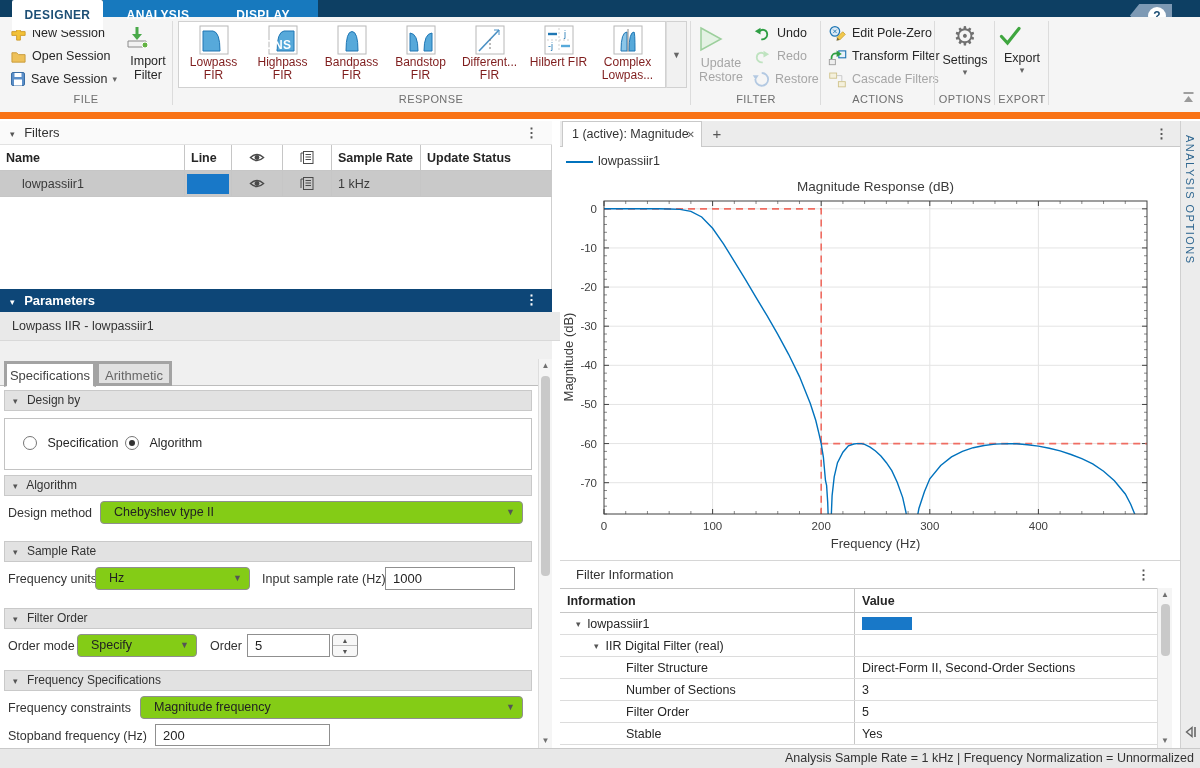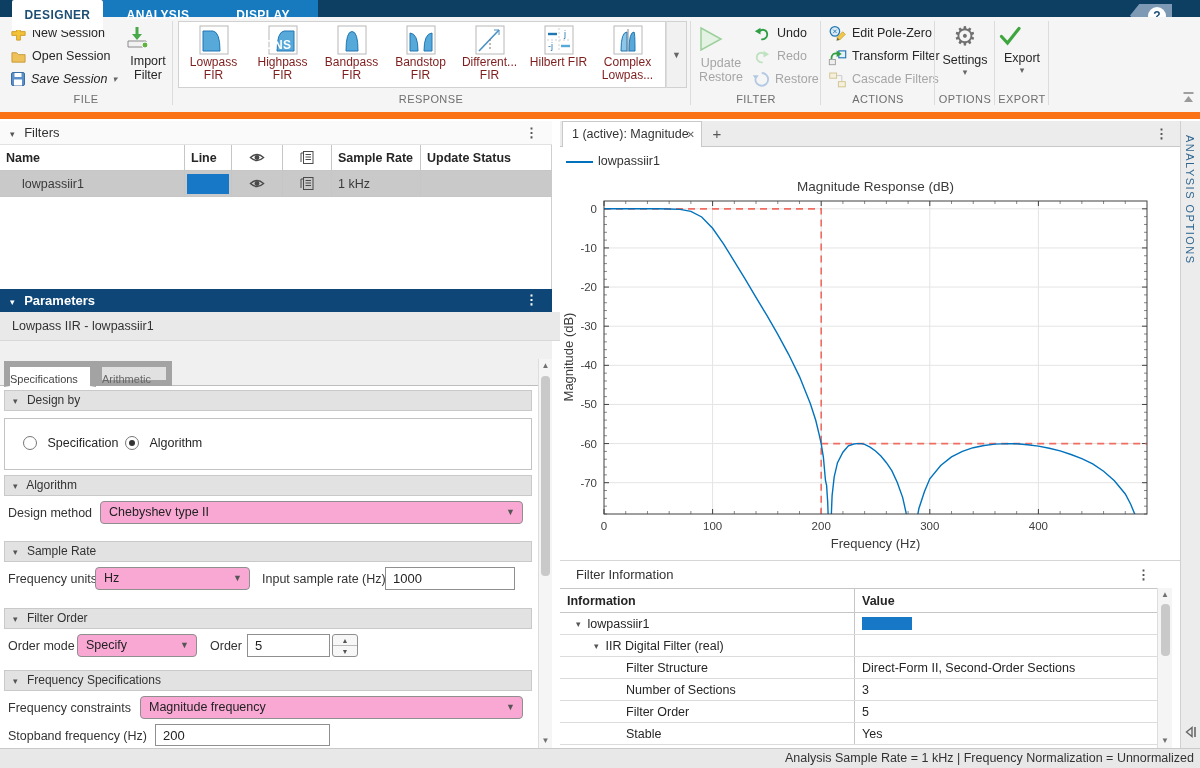--- a/index.html
+++ b/index.html
@@ -51,30 +51,30 @@
   .fhead .fcell { font-weight:bold; font-size:12.5px; }
   .fsel { background:#c9c9c9; }
   .cw0{width:185px}.cw1{width:47px}.cw2{width:51px}.cw3{width:49px}.cw4{width:89px}.cw5{width:131px}
   .line-swatch { width:100%; height:20px; background:#1878c8; }
   .ctr { justify-content:center; }
 
   .params-hd { position:absolute; left:0; top:168px; width:552px; height:23px; background:#0d4677; color:#fff; line-height:23px; padding-left:10px; font-size:13px; }
   .params-sub { position:absolute; left:0; top:191px; width:644px; height:29px; background:#e9e9e9; border-bottom:1px solid #d9d9d9; line-height:28px; padding-left:12px; color:#333; }
   .params-gap { position:absolute; left:0; top:220px; width:552px; height:18px; background:#f0f0f0; }
   .ptabs { position:absolute; left:0; top:238px; width:538px; height:27px; background:#f0f0f0; border-bottom:1px solid #bdbdbd; }
-  .ptab { position:absolute; top:2px; height:25px; line-height:24px; text-align:left; font-size:11px; border:6px solid #a3a3a3; }
+  .ptab { position:absolute; top:2px; height:25px; line-height:24px; text-align:center; font-size:13px; border:3px solid #a3a3a3; }
   .ptab-active { left:4px; width:92px; background:#fff; border-bottom:1px solid #fff; height:26px; color:#444; z-index:2; }
   .ptab-idle { left:96px; width:76px; background:#e1e1e1; color:#666; }
   .pcontent { position:absolute; left:0; top:265px; width:538px; height:362px; background:#fff; }
   .secbar { position:absolute; left:4px; width:528px; height:21px; background:#e2e2e2; border:1px solid #c9c9c9; line-height:19px; padding-left:8px; font-size:12px; color:#333; }
   .grpbox { position:absolute; left:4px; width:528px; border:1px solid #c3c3c3; }
   .radio { display:inline-block; width:14px; height:14px; border:1px solid #767676; border-radius:50%; background:#fff; vertical-align:-3px; position:relative; }
   .radio.on::after { content:""; position:absolute; left:3px; top:3px; width:6px; height:6px; border-radius:50%; background:#333; }
   .flabel { position:absolute; font-size:12.5px; color:#333; white-space:nowrap; }
-  .dd { position:absolute; height:23px; background:#f9a8d4; border:1px solid #8f8f8f; border-radius:4px; line-height:21px; padding-left:8px; font-size:12.5px; color:#222; }
+  .dd { position:absolute; height:23px; background:#84cc16; border:1px solid #8f8f8f; border-radius:4px; line-height:21px; padding-left:13px; font-size:12.5px; color:#222; }
   .dd .dd-caret { position:absolute; right:7px; top:0; font-size:9px; color:#555; }
   .tinput { position:absolute; height:23px; background:#fff; border:1px solid #8f8f8f; padding-left:7px; font-size:13px; color:#222; font-family:"Liberation Sans",sans-serif; }
   .spinbox { position:absolute; width:26px; height:23px; border:1px solid #8f8f8f; border-radius:3px; background:#f7f7f7; }
   .spinbox div { height:11px; text-align:center; font-size:7px; color:#555; line-height:11px; }
   .spinbox div:first-child { border-bottom:1px solid #bbb; }
   .vscroll { position:absolute; background:#f5f5f5; border-left:1px solid #ddd; }
   .varrow { position:absolute; left:0; width:100%; height:14px; text-align:center; font-size:8px; color:#707070; line-height:14px; }
   .vthumb { position:absolute; left:2px; width:9px; background:#c9c9c9; border-radius:4px; }
 
   
@@ -126,21 +126,21 @@
           <path d="M7 2 H11 V7 H16 V11 H11 V16 H7 V11 H2 V7 H7 Z" fill="#f3c237" stroke="#cf9c2a"></path>
         </svg>
       <span class="txt">New Session</span>
     </div>
     <div class="rib-row" style="left:10px; top:29px;">
       <svg width="17" height="15" viewBox="0 0 18 16">
           <path d="M2 4 L7 4 L9 6 L16 6 L16 14 L2 14 Z" fill="#eec15a" stroke="#c89a3a"></path>
         </svg>
       <span class="txt">Open Session</span>
     </div>
-    <div class="rib-row" style="left:10px; top:52px;font-style:italic;">
+    <div class="rib-row" style="left:10px; top:52px;">
       <svg width="16" height="16" viewBox="0 0 16 16">
           <rect x="1.5" y="1.5" width="13" height="13" rx="1.5" fill="#5b8fc9" stroke="#3a6ea5"></rect>
           <rect x="4.5" y="2" width="7" height="4" fill="#fff"></rect>
           <rect x="4" y="8.5" width="8" height="6" fill="#fff"></rect>
         </svg>
       <span class="txt">Save Session</span>
       <span class="rib-caret">▾</span>
     </div>
     <div class="bigbtn" style="left:124px; top:8px; width:48px;">
       <svg width="26" height="26" viewBox="0 0 26 26">

